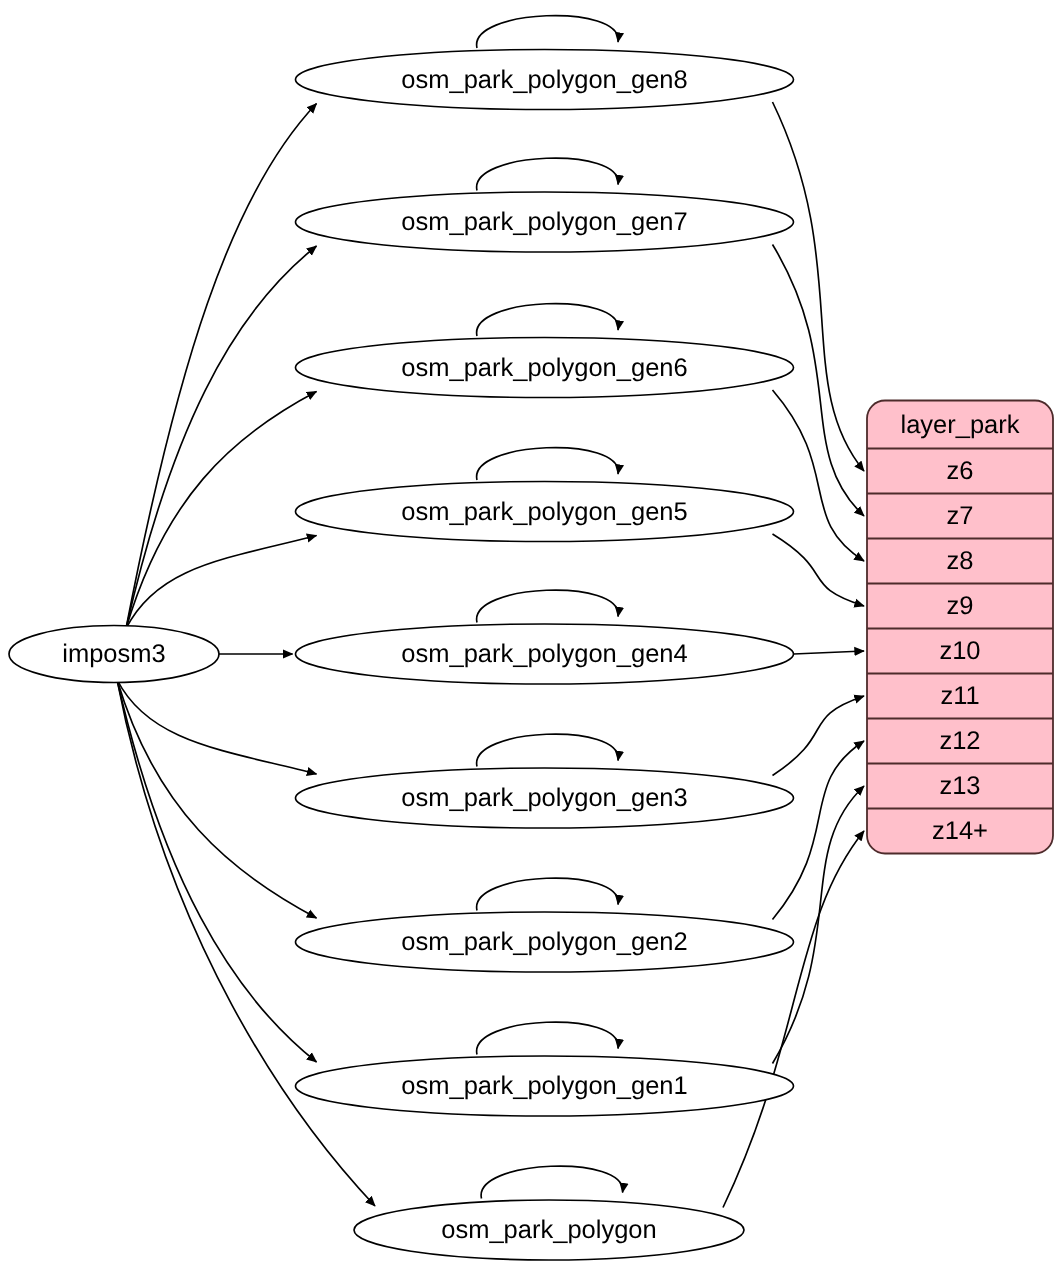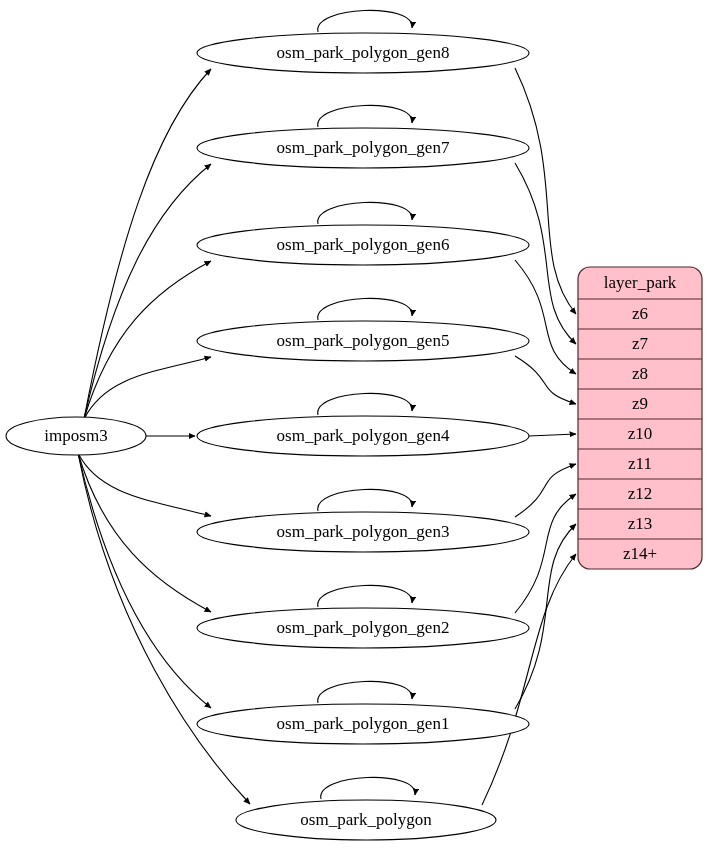--- a/index.html
+++ b/index.html
@@ -1,17 +1,17 @@
 <!DOCTYPE html>
 <html><head>
 <meta charset="utf-8">
 <style>
   html,body{margin:0;padding:0;background:#ffffff;}
   #stage{position:relative;width:707px;height:851px;background:#ffffff;
-         font-family:Liberation Serif, serif;}
+         font-family:Liberation Sans, sans-serif;}
   svg{position:absolute;left:0;top:0;width:707px;height:851px;overflow:visible;}
   .node-ell{fill:#ffffff;stroke:#000000;stroke-width:1.1;}
   .edge{fill:none;stroke:#000000;stroke-width:1.1;}
   .ell-label{font-size:17px;fill:#000000;text-anchor:middle;dominant-baseline:middle;}
   .tbl-head-txt{font-size:17px;fill:#000000;text-anchor:middle;dominant-baseline:middle;}
   .tbl-row-txt{font-size:17px;fill:#000000;text-anchor:middle;dominant-baseline:middle;}
 </style>
 </head>
 <body>
 

